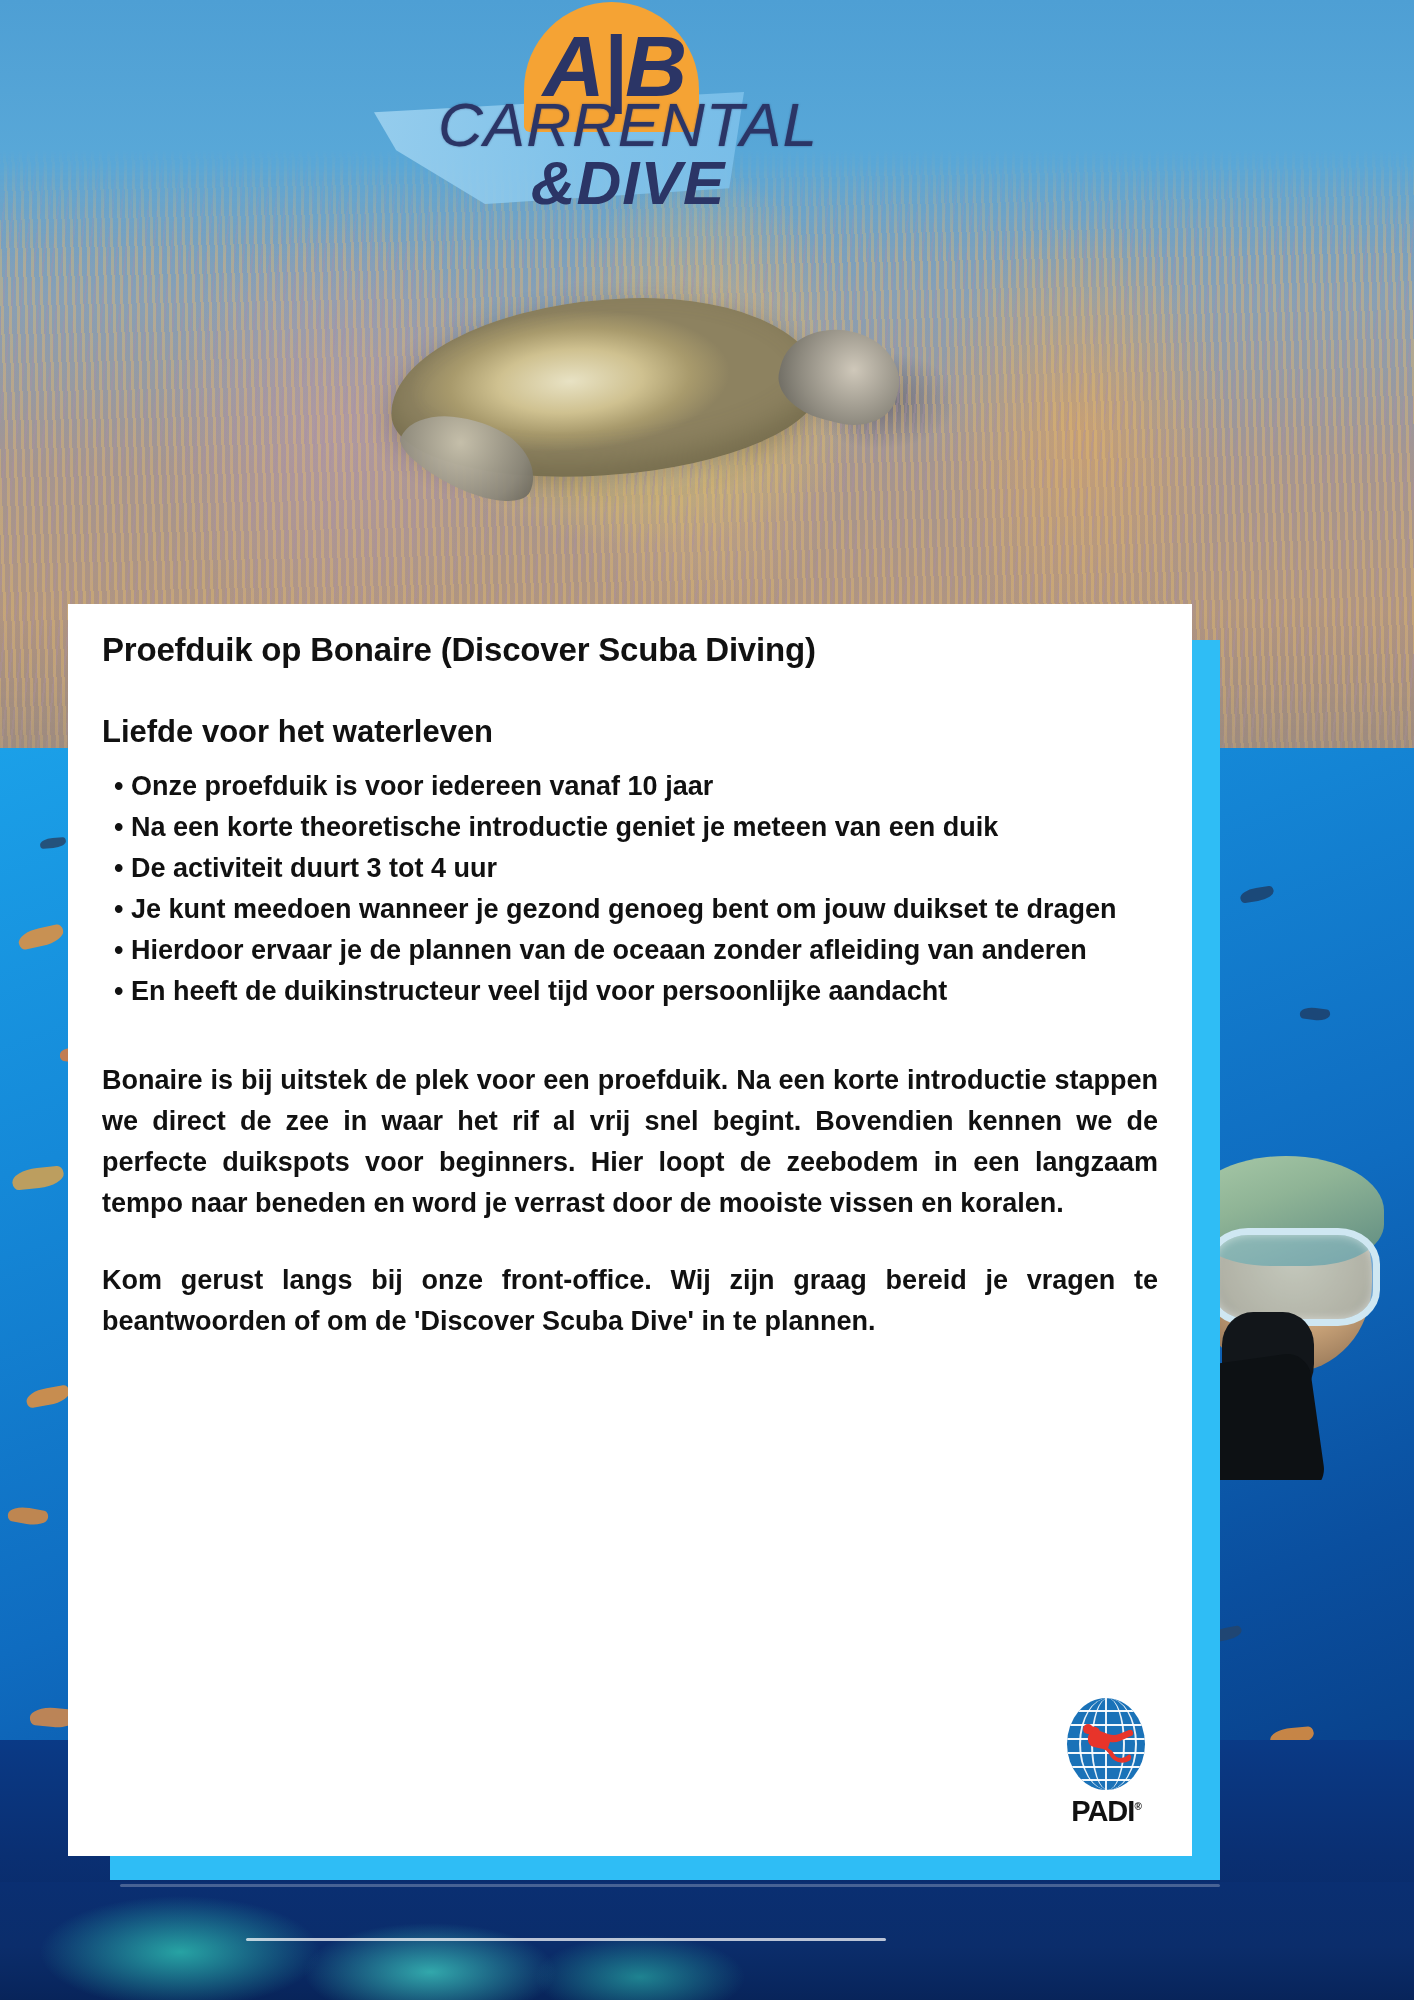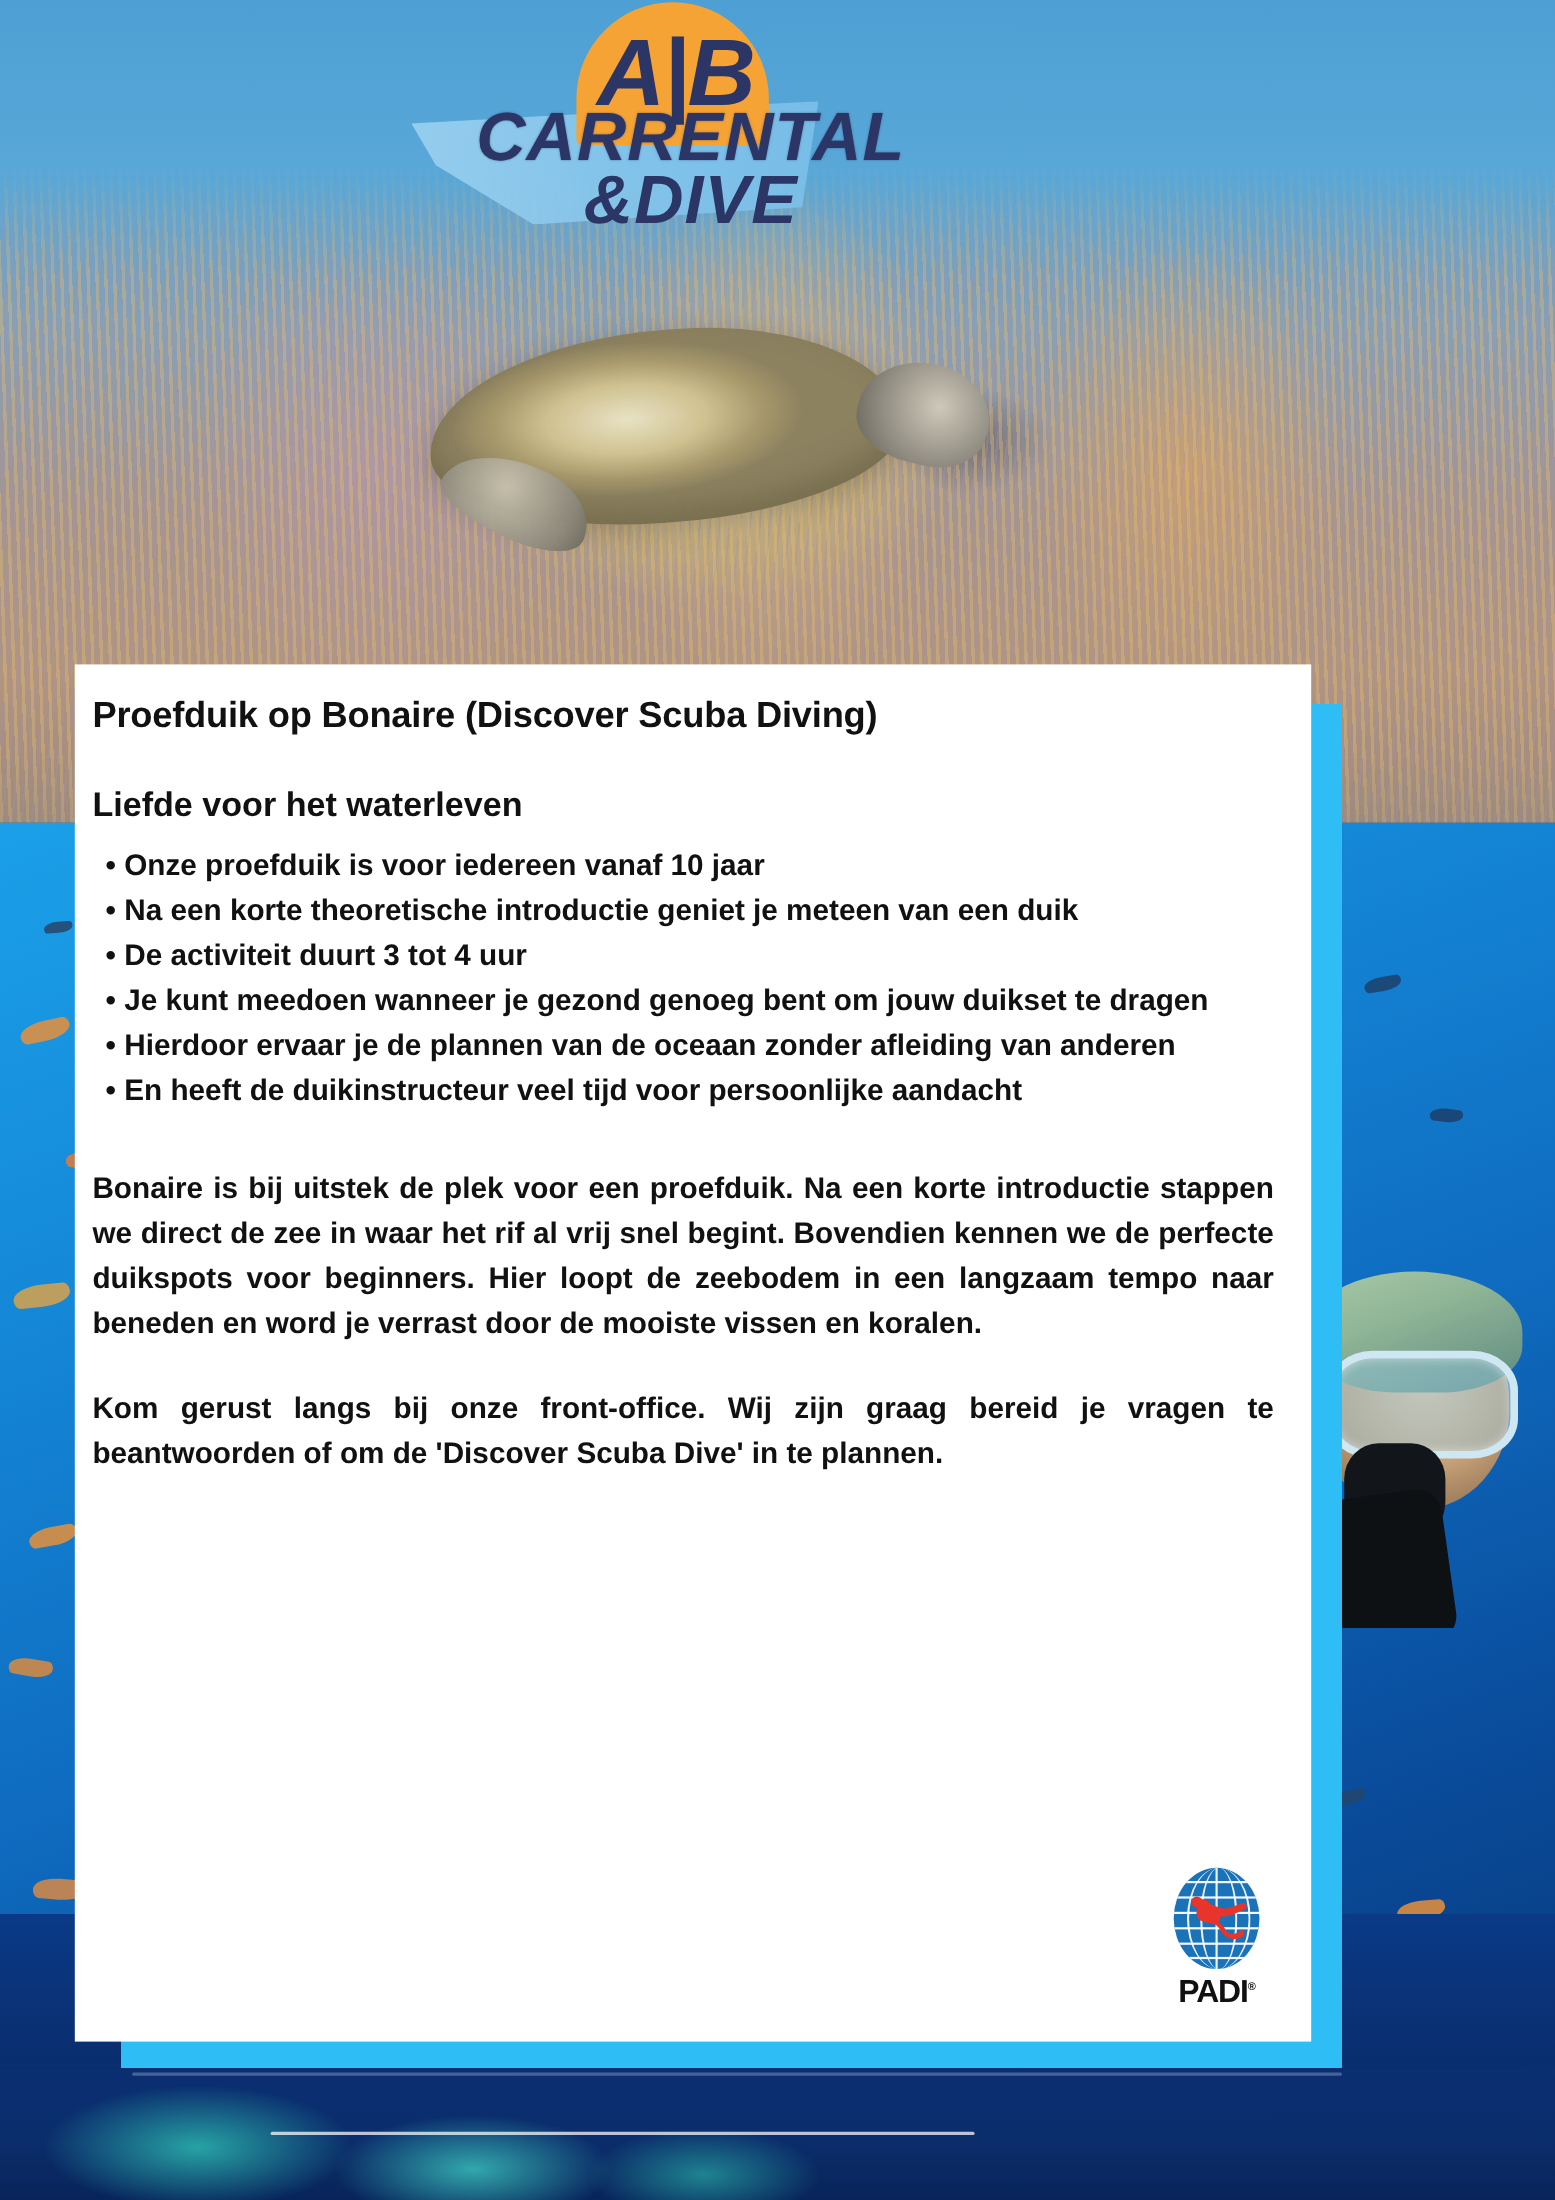--- a/index.html
+++ b/index.html
@@ -74,21 +74,21 @@
   #logo .disc{position:absolute;left:58px;top:0px;width:175px;height:130px;
     border-radius:90px 90px 6px 6px;background:#f5a334;}
   #logo .ab{position:absolute;left:44px;top:8px;width:175px;height:112px;
     color:#2b3566;font-family:"Liberation Sans", sans-serif;font-weight:bold;font-style:italic;
     font-size:86px;line-height:112px;text-align:right;letter-spacing:-2px;}
   #logo .swoosh{position:absolute;left:-92px;top:90px;width:370px;height:112px;
     background:linear-gradient(100deg,#9ed2f0 0%, #86c6ec 55%, #7cc0ea 100%);
     clip-path:polygon(0% 18%, 100% 0%, 96% 86%, 30% 100%, 6% 52%);
     opacity:.88;}
   #logo .l1{position:absolute;left:-88px;top:92px;width:500px;
-    color:#2b3566;font-weight:bold;font-style:italic;font-size:62px;line-height:62px;
+    color:#2b3566;font-weight:normal;font-style:italic;font-size:62px;line-height:62px;
     text-align:center;letter-spacing:1px;
     text-shadow:0 0 2px rgba(43,53,102,.6);}
   #logo .l2{position:absolute;left:-88px;top:150px;width:500px;
     color:#2b3566;font-weight:bold;font-style:italic;font-size:62px;line-height:62px;
     text-align:center;letter-spacing:1px;}
 
   
   #diver{position:absolute;left:1188px;top:1150px;width:226px;height:330px;z-index:3;overflow:hidden;}
   #diver .head{position:absolute;left:8px;top:26px;width:176px;height:196px;border-radius:50% 50% 46% 46%;
     background:radial-gradient(circle at 56% 42%, #e9c99f 0%, #c8a278 48%, #8d6f52 86%);}
@@ -100,21 +100,21 @@
     background:#12161a;}
   #diver .suit{position:absolute;left:-10px;top:210px;width:140px;height:140px;border-radius:24px;
     background:#0d1114;transform:rotate(-8deg);}
 
   
   #frame{position:absolute;left:110px;top:640px;width:1110px;height:1240px;background:#2fbdf5;z-index:8;}
 
   
   #card{position:absolute;left:68px;top:604px;width:1124px;height:1252px;background:#ffffff;z-index:9;
         padding:0;box-sizing:border-box;}
-  #card-inner{padding:26px 34px 0 16px;}
+  #card-inner{padding:26px 34px 0 34px;}
 
   h1.title{margin:0 0 4px 0;font-size:33px;line-height:40px;font-weight:bold;color:#111;
     font-family:"Liberation Sans", sans-serif;letter-spacing:-.2px;}
   h2.heading{margin:0 0 2px 0;font-size:31px;line-height:44px;font-weight:bold;color:#111;
     font-family:"Liberation Sans", sans-serif;}
   p.body{margin:0;font-size:27px;line-height:41px;font-weight:bold;color:#111;text-align:justify;
     font-family:"Liberation Sans", sans-serif;}
   ul.bullets{margin:12px;padding:0;list-style:none;}
   ul.bullets li{font-size:27px;line-height:41px;font-weight:bold;color:#111;text-align:justify;
     font-family:"Liberation Sans", sans-serif;text-indent:0;}

